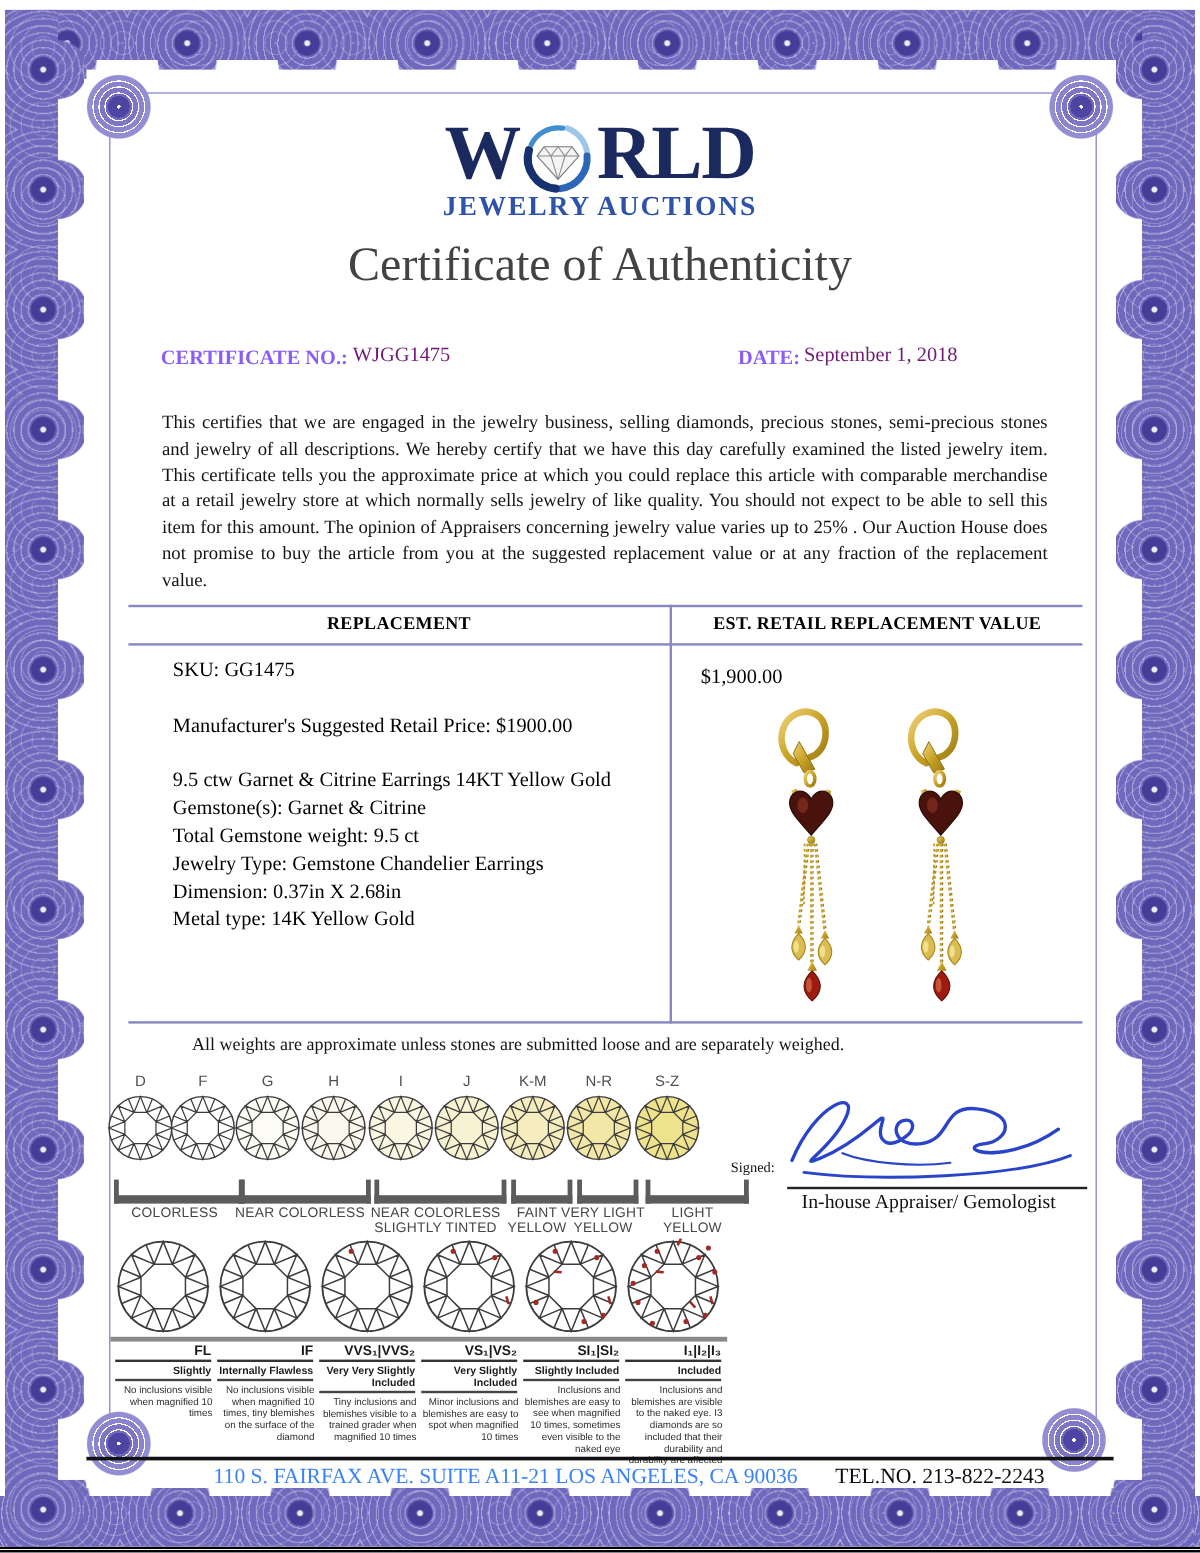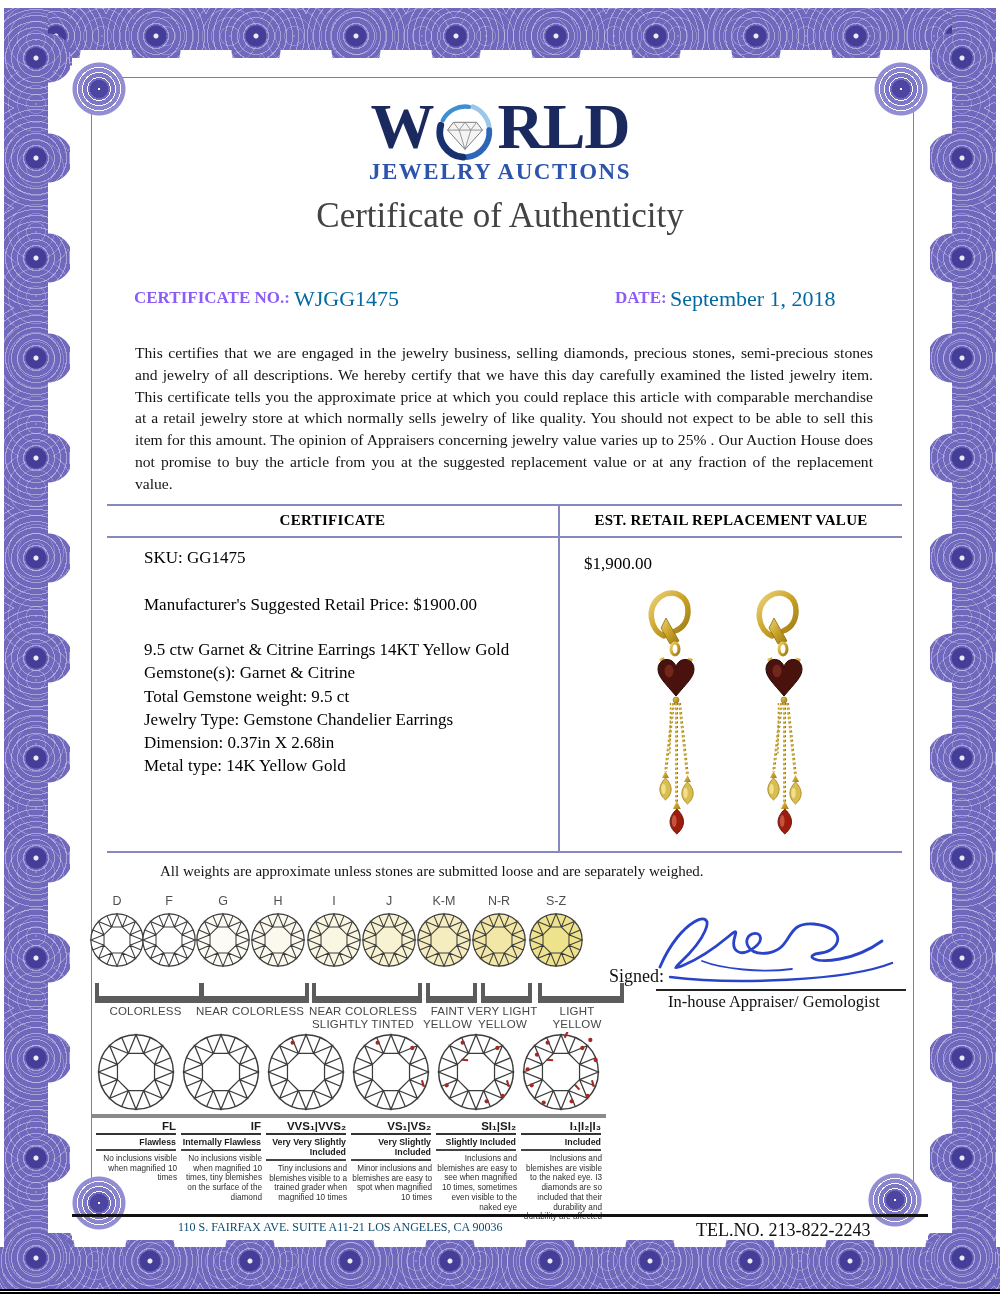--- a/index.html
+++ b/index.html
@@ -49,57 +49,57 @@
       rgba(255,255,255,.8) 11px 12px, #7d76c6 12px 16px, rgba(255,255,255,.7) 16px 17px,
       #8a84cf 17px 21px, rgba(255,255,255,.65) 21px 22px, #938dd4 22px 26px, transparent 27px);}
   
   .brand{position:absolute;left:0;top:38px;width:100%;text-align:center;color:#1b2a5e;
     font-weight:bold;font-size:64px;letter-spacing:-1px;line-height:62px;}
   .brand .oword{display:inline-flex;align-items:center;}
   .brand svg{margin:0 1px;transform:translateY(5px);}
   .brand-sub{position:absolute;left:0;top:101px;width:100%;text-align:center;color:#2d53ab;
     font-weight:bold;font-size:23px;letter-spacing:1.5px;}
   .doc-title{position:absolute;left:0;top:138px;width:100%;text-align:center;color:#434343;
-    font-size:35px;}
+    font-size:40px;}
   
   .cert-label{position:absolute;font-weight:bold;font-size:17px;color:#8b5cf6;}
-  .cert-value{position:absolute;font-size:22px;color:#0369a1;}
+  .cert-value{position:absolute;font-size:17px;color:#701a75;}
   
   .body-par{position:absolute;left:63px;top:284px;width:738px;font-size:15.6px;line-height:21.8px;
     text-align:justify;color:#141414;}
   
   .tline{position:absolute;background:#8787c2;}
   .th{position:absolute;font-weight:bold;font-size:15px;letter-spacing:.3px;text-align:center;color:#000;}
   .dtext{position:absolute;font-size:17px;color:#000;}
   .details{position:absolute;left:72px;top:580px;font-size:17px;line-height:23.3px;color:#000;}
   
   .note{position:absolute;left:88px;top:805px;font-size:15px;color:#141414;}
   
   .cg-item{position:absolute;width:56px;text-align:center;}
   .cg-label{font-family:"Liberation Sans",sans-serif;font-size:12.5px;color:#4f4f4f;margin-bottom:4px;}
   .bracket{position:absolute;height:13px;border-left:4px solid #5c5c5c;border-right:4px solid #5c5c5c;
     border-bottom:7px solid #5c5c5c;}
   .cgroup{position:absolute;text-align:center;font-family:"Liberation Sans",sans-serif;
     font-weight:normal;font-size:11.5px;line-height:13px;color:#474747;letter-spacing:.2px;}
   
-  .sig-label{position:absolute;left:537px;top:908px;font-size:18px;color:#111;}
+  .sig-label{position:absolute;left:537px;top:908px;font-size:12px;color:#111;}
   .sig-line{position:absolute;left:584px;top:931px;width:250px;height:1.5px;background:#222;}
   .sig-title{position:absolute;left:596px;top:934px;font-size:16.5px;color:#111;}
   .sig-svg{position:absolute;left:570px;top:845px;}
   
   .cl-rule{position:absolute;left:20px;top:1056px;width:514px;height:4px;background:#8a8a8a;}
   .cl-col{position:absolute;width:84px;text-align:right;font-family:"Liberation Sans",sans-serif;}
   .cl-grade{font-weight:bold;font-size:11.5px;color:#1a1a1a;border-bottom:2.5px solid #333;
     padding-bottom:1px;margin:0 2px;}
   .cl-name{font-weight:bold;font-size:8.8px;color:#1a1a1a;border-bottom:2px solid #444;
     padding:2px 0 2px;margin:0 2px;}
   .cl-desc{font-size:8.2px;line-height:9.7px;color:#2e2e2e;padding:3px 1px 0;}
   
   .foot-rule{position:absolute;left:0px;top:1156px;width:856px;height:2.5px;background:#111;}
-  .foot-addr{position:absolute;left:106px;top:1162px;font-size:12px;color:#0c4a6e;}
+  .foot-addr{position:absolute;left:106px;top:1162px;font-size:18px;color:#3b82f6;}
   .foot-tel{position:absolute;left:624px;top:1162px;font-size:18px;color:#0d0d0d;}
 </style>
 </head>
 <body>
 
 <div class="page">
 
   <div class="lace lace-top"></div>
   <div class="lace lace-bottom"></div>
   <div class="lace lace-left"></div>
@@ -133,21 +133,21 @@
     <div class="cert-value" style="left:222px;top:228px;">WJGG1475</div>
     <div class="cert-label" style="left:543px;top:230px;">DATE:</div>
     <div class="cert-value" style="left:598px;top:228px;">September 1, 2018</div>
 
     <div class="body-par">This certifies that we are engaged in the jewelry business, selling diamonds, precious stones, semi-precious stones and jewelry of all descriptions.  We hereby certify that we have this day carefully examined the listed jewelry item. This certificate tells you the approximate price at which you could replace this article with comparable merchandise at a retail jewelry store at which normally sells jewelry of like quality.  You should not expect to be able to sell this item for this amount.  The opinion of Appraisers concerning jewelry value varies up to 25% .    Our Auction House does not promise to buy the article from you at the suggested replacement value or at any fraction of the replacement value.</div>
 
     <div class="tline" style="left:35px;top:446px;width:795px;height:2.2px;"></div>
     <div class="tline" style="left:35px;top:478px;width:795px;height:2.2px;"></div>
     <div class="tline" style="left:35px;top:793px;width:795px;height:2.2px;"></div>
     <div class="tline" style="left:486px;top:446px;width:2px;height:349px;"></div>
-    <div class="th" style="left:35px;top:454px;width:451px;">CERTIFICATE</div>
+    <div class="th" style="left:35px;top:454px;width:451px;">REPLACEMENT</div>
     <div class="th" style="left:488px;top:454px;width:342px;">EST. RETAIL REPLACEMENT VALUE</div>
 
     <div class="dtext" style="left:72px;top:490px;">SKU: GG1475</div>
     <div class="dtext" style="left:72px;top:537px;">Manufacturer's Suggested Retail Price: $1900.00</div>
     <div class="details" id="detailLines">
         <div>9.5 ctw Garnet &amp; Citrine Earrings 14KT Yellow Gold</div>
         <div>Gemstone(s): Garnet &amp; Citrine</div>
         <div>Total Gemstone weight: 9.5 ct</div>
         <div>Jewelry Type: Gemstone Chandelier Earrings</div>
         <div>Dimension: 0.37in X 2.68in</div>
@@ -321,21 +321,21 @@
             <circle cx="-25" cy="-2" r="1.6" fill="#a22a22"></circle>
             <rect x="11" y="9" width="5" height="1.6" transform="rotate(407 11 9)" fill="#a22a22"></rect>
             <circle cx="-13" cy="23" r="1.6" fill="#a22a22"></circle>
             <circle cx="22" cy="-24" r="1.6" fill="#a22a22"></circle>
           </svg></div>
       </div>
     <div class="cl-rule"></div>
     <div id="clarityCols">
         <div class="cl-col" style="left: 22px; top: 1062px;">
           <div class="cl-grade">FL</div>
-          <div class="cl-name">Flawless</div>
+          <div class="cl-name">Slightly</div>
           <div class="cl-desc">No inclusions visible when magnified 10 times</div>
         </div>
         <div class="cl-col" style="left: 107px; top: 1062px;">
           <div class="cl-grade">IF</div>
           <div class="cl-name">Internally Flawless</div>
           <div class="cl-desc">No inclusions visible when magnified 10 times, tiny blemishes on the surface of the diamond</div>
         </div>
         <div class="cl-col" style="left: 192px; top: 1062px;">
           <div class="cl-grade">VVS₁|VVS₂</div>
           <div class="cl-name">Very Very Slightly Included</div>

